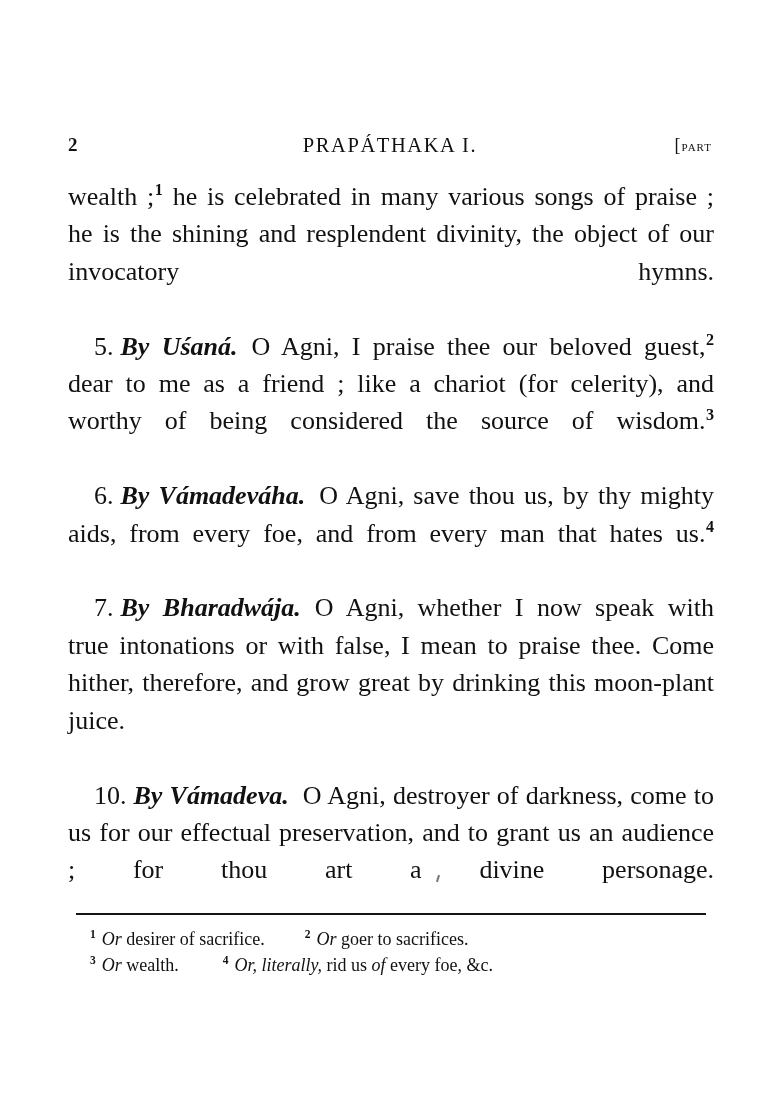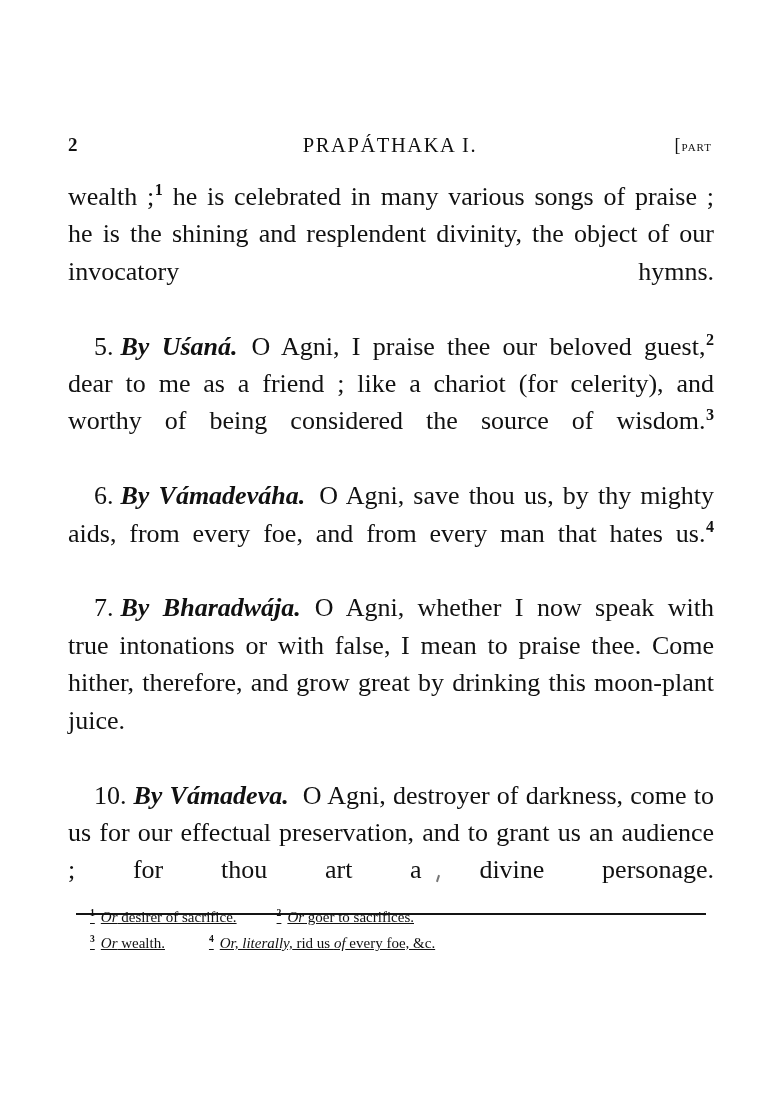--- a/index.html
+++ b/index.html
@@ -115,25 +115,24 @@
     position: absolute;
     left: 76px;
     top: 913px;
     width: 630px;
     height: 0;
     border-top: 2px solid #141414;
   }
   .footnotes {
     position: absolute;
     left: 76px;
-    top: 904px;
+    top: 926px;
     width: 640px;
-    font-size: 15px;
+    font-size: 18px;
     line-height: 26px;
-    text-decoration: underline;
   }
   .fn-line {
     white-space: nowrap;
   }
   .fn-line .mark {
     font-size: 0.64em;
     vertical-align: super;
     line-height: 0;
     font-weight: bold;
   }

